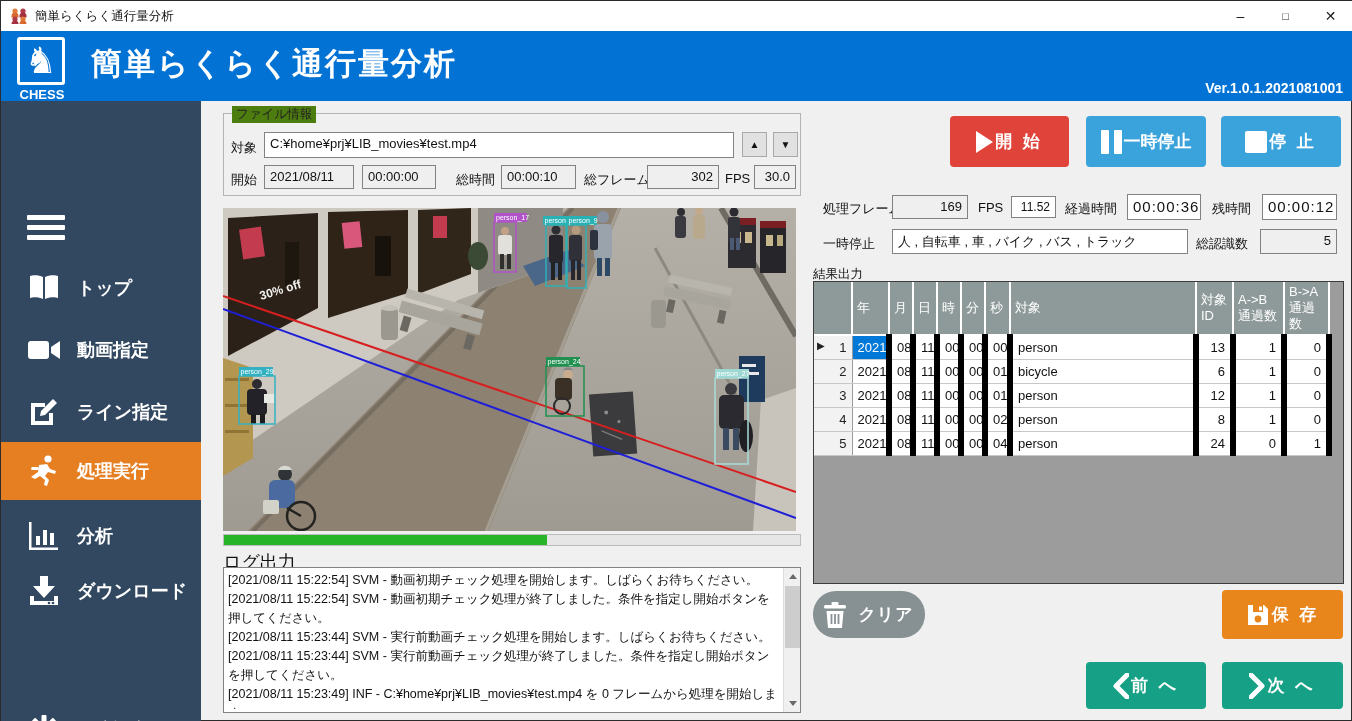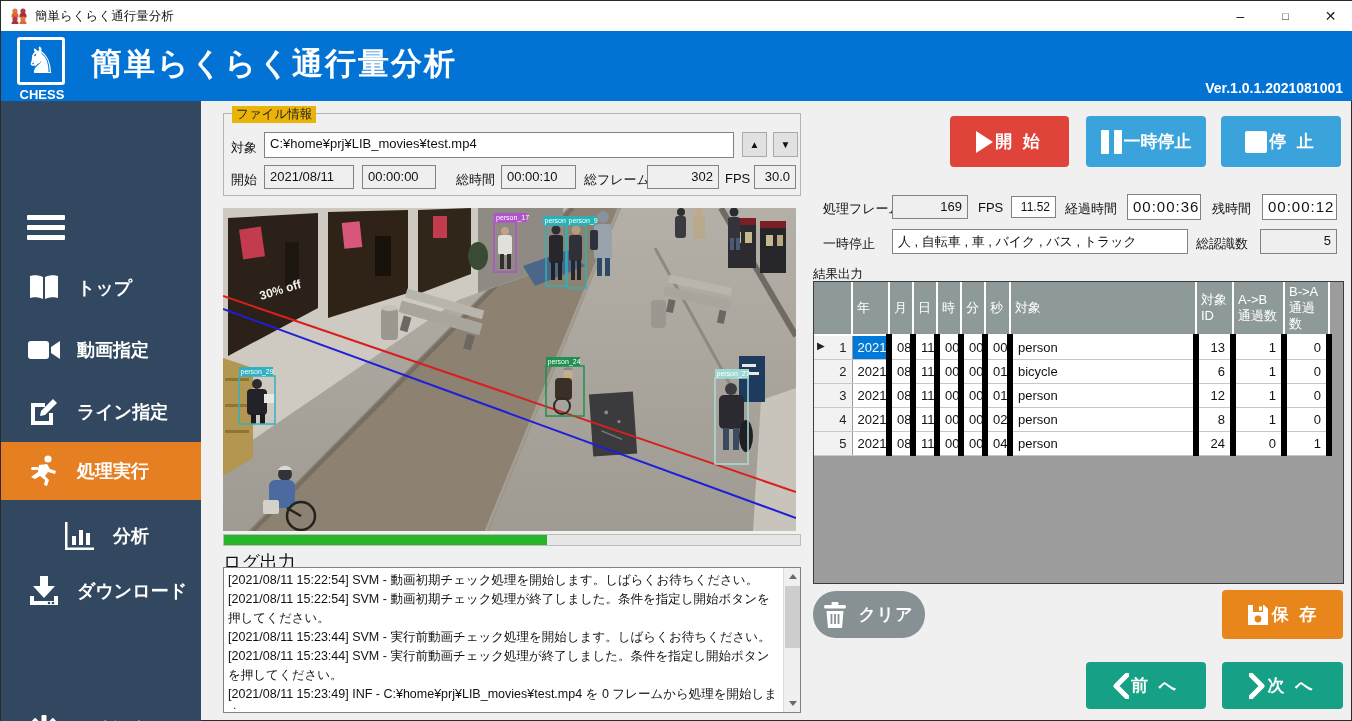--- a/index.html
+++ b/index.html
@@ -25,21 +25,21 @@
   
   #sidebar { position:absolute; left:0; top:100px; width:200px; height:621px; background:#324860; }
   .nav-item { position:absolute; left:0; width:200px; height:46px; display:flex; align-items:center; color:#fff; font-size:18px; font-weight:bold; cursor:pointer; }
   .nav-item .nicon { width:34px; height:32px; margin-left:26px; margin-right:16px; display:flex; align-items:center; justify-content:center; }
   .nav-item.active { background:#e67e22; height:58px; }
   #menu-btn { position:absolute; left:26px; top:114px; width:38px; height:30px; cursor:pointer; }
   #menu-btn div { height:5px; background:#fff; margin-bottom:5px; border-radius:1px; }
 
   
   .groupbox { position:absolute; border:1px solid #b4b4b4; }
-  .grouplabel { position:absolute; top:-8px; left:8px; background:#eab308; padding:0 4px; font-size:12.5px; color:#222; }
+  .grouplabel { position:absolute; top:-8px; left:8px; background:#4d7c0f; padding:0 4px; font-size:12.5px; color:#222; }
   .flabel { position:absolute; font-size:13px; color:#111; }
   .field { position:absolute; border:1px solid #828282; background:#fff; font-size:13px; color:#111; padding:3px 5px; overflow:hidden; white-space:nowrap; }
   .field.ro { background:#efefef; }
   .field.num { text-align:right; }
   .field.big { font-size:15px; letter-spacing:1px; }
   .spin { position:absolute; width:25px; height:25px; background:#e1e1e1; border:1px solid #a9a9a9; display:flex; align-items:center; justify-content:center; font-size:10px; color:#111; cursor:pointer; }
 
   
   #progress { position:absolute; left:222px; top:533px; width:578px; height:12px; background:#e6e6e6; border:1px solid #bcbcbc; }
   #progress-fill { height:100%; background:#28b428; }
@@ -151,21 +151,21 @@
       <span class="nicon">
         <svg width="30" height="32" viewBox="0 0 30 32">
             <circle cx="19" cy="4" r="3.6" fill="#fff"></circle>
             <path d="M10 10 L18 9 L21 14 L27 16 L26 19 L19 17 L16 21 L20 25 L18 31 L15 30 L16 25 L11 21 L6 24 L2 22 L9 17 Z" fill="#fff"></path>
             <rect x="2" y="12" width="8" height="3" rx="1.5" fill="#fff"></rect>
           </svg>
       </span>
       <span>処理実行</span>
     </div>
 
-    <div class="nav-item" style="top:412px;padding-left:36px;">
+    <div class="nav-item" style="top:412px;">
       <span class="nicon">
         <svg width="30" height="28" viewBox="0 0 30 28">
             <path d="M1 0 V27 H29" stroke="#fff" stroke-width="3" fill="none"></path>
             <rect x="7" y="14" width="4" height="9" fill="#fff"></rect>
             <rect x="14" y="8" width="4" height="15" fill="#fff"></rect>
             <rect x="21" y="11" width="4" height="12" fill="#fff"></rect>
           </svg>
       </span>
       <span>分析</span>
     </div>

